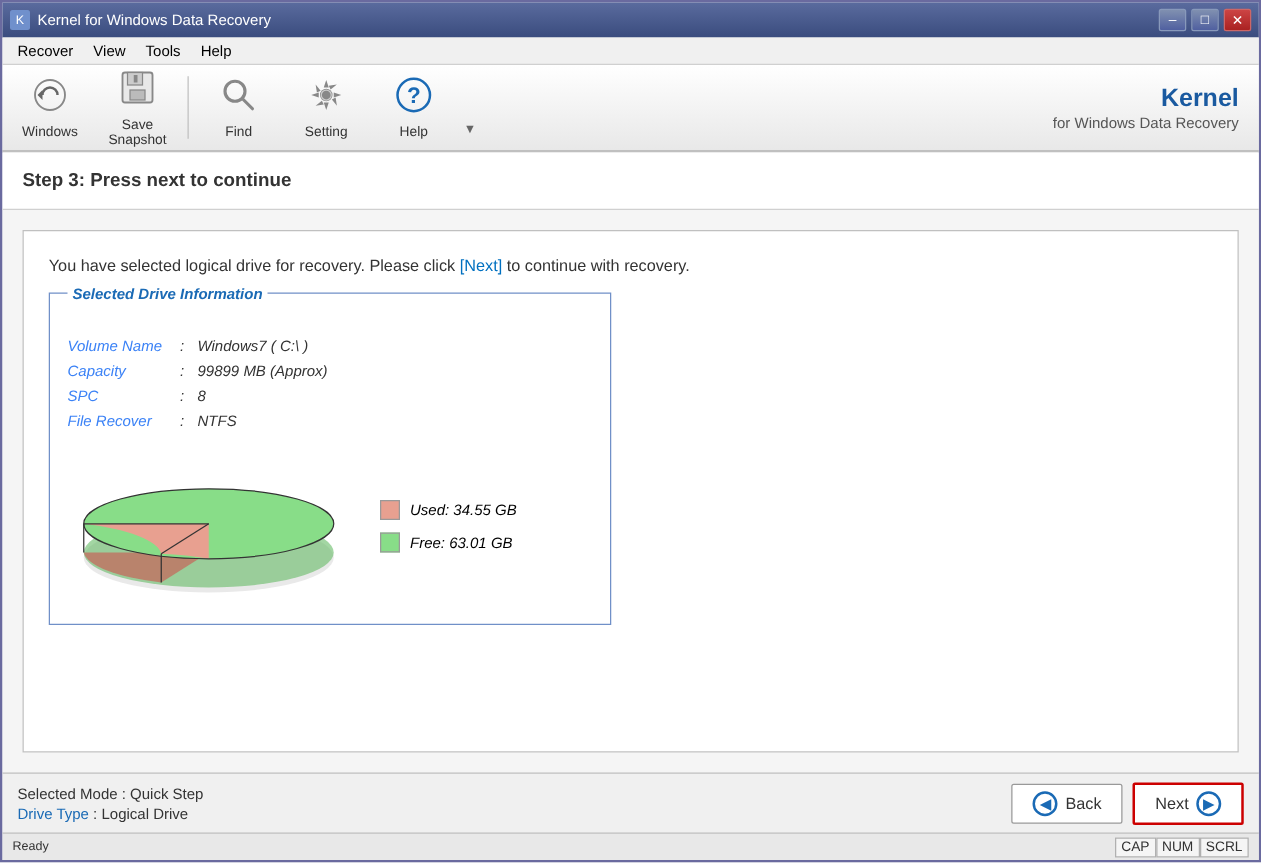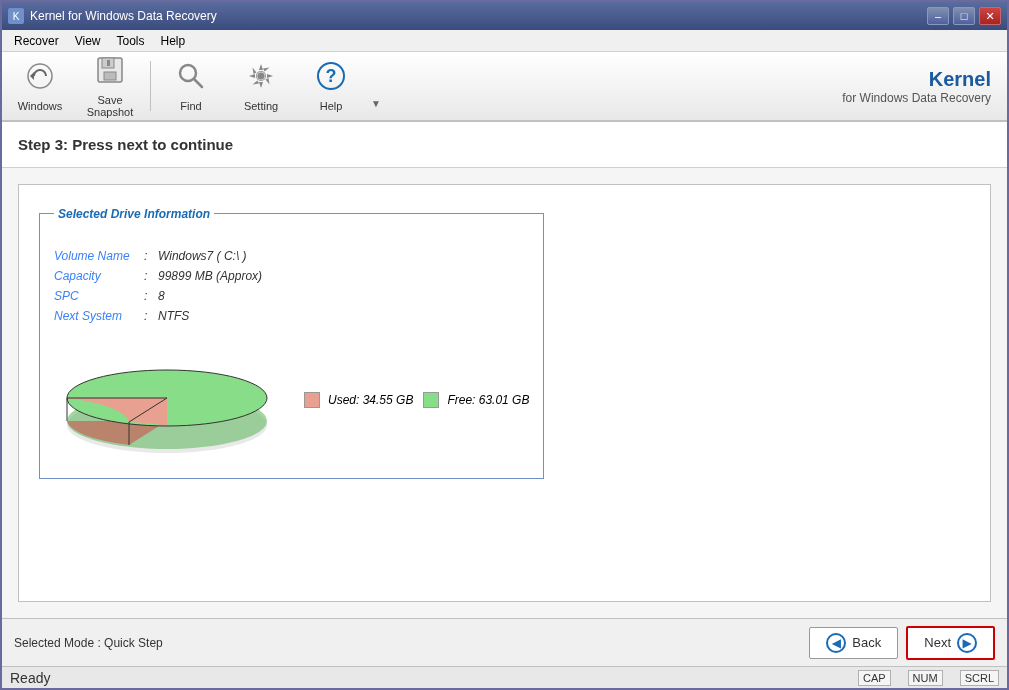--- a/index.html
+++ b/index.html
@@ -220,21 +220,21 @@
       display: flex;
       align-items: center;
       gap: 30px;
       margin-top: 10px;
     }
     #pie-chart-container {
       position: relative;
     }
     #legend {
       display: flex;
-      flex-direction: row;
+      flex-direction: column;
       gap: 10px;
     }
     .legend-item {
       display: flex;
       align-items: center;
       gap: 8px;
       font-size: 12px;
     }
     .legend-color {
       width: 16px;
@@ -302,26 +302,26 @@
       background: #e8e8e8;
       height: 22px;
       border-top: 1px solid #c0c0c0;
       display: flex;
       align-items: center;
       justify-content: space-between;
       padding: 0 8px;
       flex-shrink: 0;
     }
     #bottom-status {
-      font-size: 14px;
+      font-size: 10px;
       color: #333;
     }
     #bottom-indicators {
       display: flex;
-      gap: 17px;
+      gap: 0;
       font-size: 11px;
       color: #333;
     }
     .indicator {
       padding: 1px 4px;
       border: 1px solid #b0b0b0;
       background: #f5f5f5;
     }
   </style>
 </head>
@@ -415,41 +415,44 @@
       <div id="logo-sub">for Windows Data Recovery</div>
     </div>
   </div>
 
   <div id="step-header">
     <span>Step 3: Press next to continue</span>
   </div>
 
   <div id="main-content">
     <div id="content-panel">
+      <p id="info-text">
+        <span>You have selected logical drive for recovery. Please click </span><span class="bracket" style="color: rgb(0, 112, 192);">[Next]</span><span> to continue with recovery.</span>
+      </p>
 
       <div style="position: relative; margin-top: 8px; font-style: italic;">
         <div id="drive-info-box">
           <div id="drive-info-title">Selected Drive Information</div>
           <div class="info-row">
             <span class="info-label">Volume Name</span>
             <span class="info-colon">:</span>
             <span class="info-value">Windows7 ( C:\ )</span>
           </div>
           <div class="info-row">
             <span class="info-label">Capacity</span>
             <span class="info-colon">:</span>
             <span class="info-value">99899 MB (Approx)</span>
           </div>
           <div class="info-row">
             <span class="info-label">SPC</span>
             <span class="info-colon">:</span>
             <span class="info-value">8</span>
           </div>
           <div class="info-row">
-            <span class="info-label">Next System</span>
+            <span class="info-label">File Recover</span>
             <span class="info-colon">:</span>
             <span class="info-value">NTFS</span>
           </div>
 
           
           <div id="chart-area">
             <div id="pie-chart-container">
               <svg width="220" height="130" viewBox="0 0 220 130">
 
                 <ellipse cx="113" cy="92" rx="100" ry="28" fill="#c8c8c8" opacity="0.4"></ellipse>
@@ -485,20 +488,25 @@
       </div>
     </div>
   </div>
 
   <div id="status-bar">
     <div id="status-left">
       <div id="status-mode">
         <span>Selected Mode :</span>
         <span>Quick Step</span>
       </div>
+      <div id="status-drive">
+        <span class="label" style="color: rgb(26, 106, 181);">Drive Type</span>
+        <span>:</span>
+        <span>Logical Drive</span>
+      </div>
     </div>
     <div id="status-right">
       <button class="nav-btn">
         <div class="nav-btn-circle">◀</div>
         <span>Back</span>
       </button>
       <button class="nav-btn nav-btn-next">
         <span>Next</span>
         <div class="nav-btn-circle">▶</div>
       </button>

